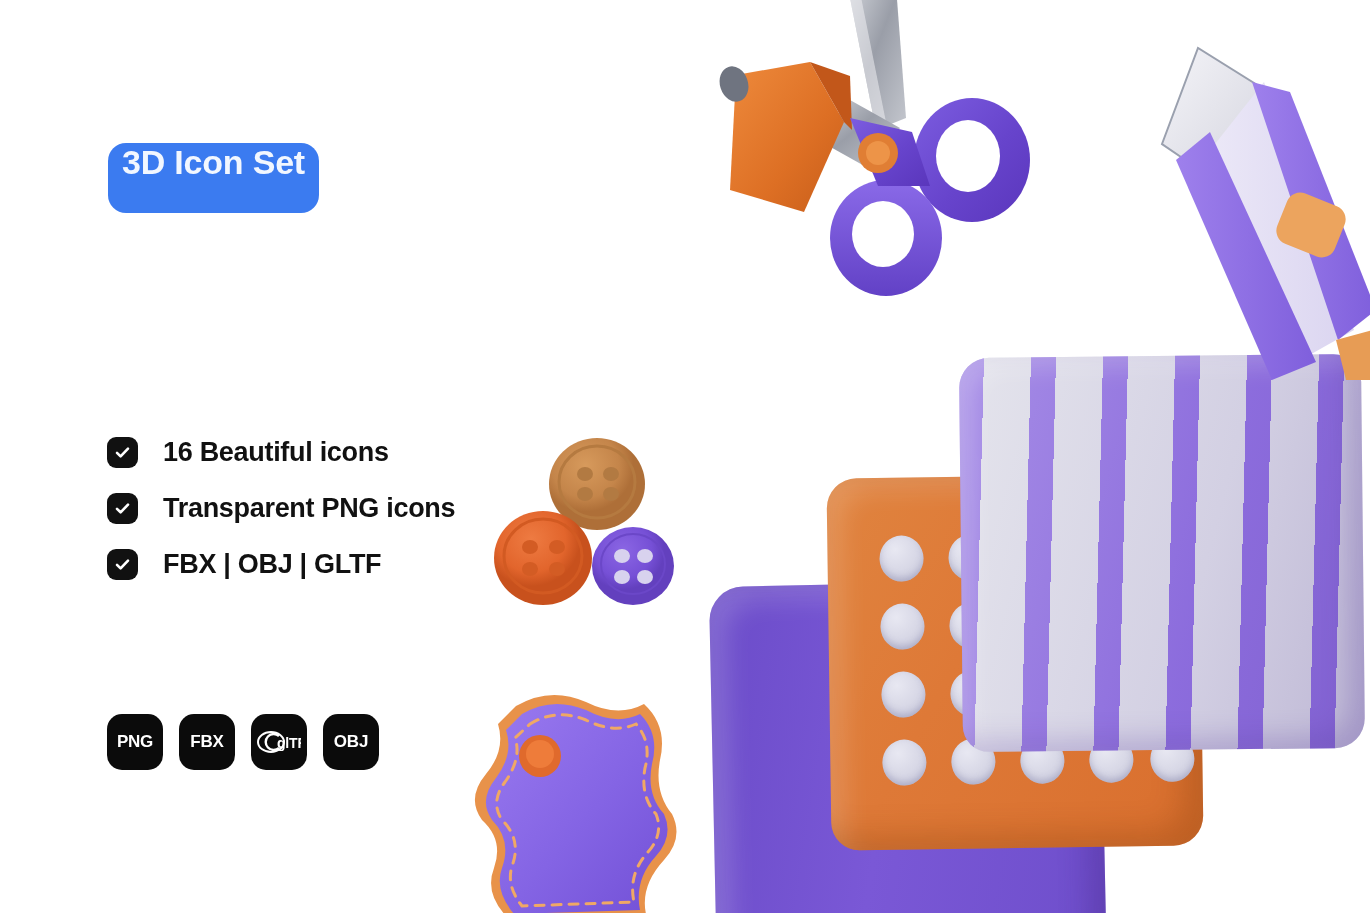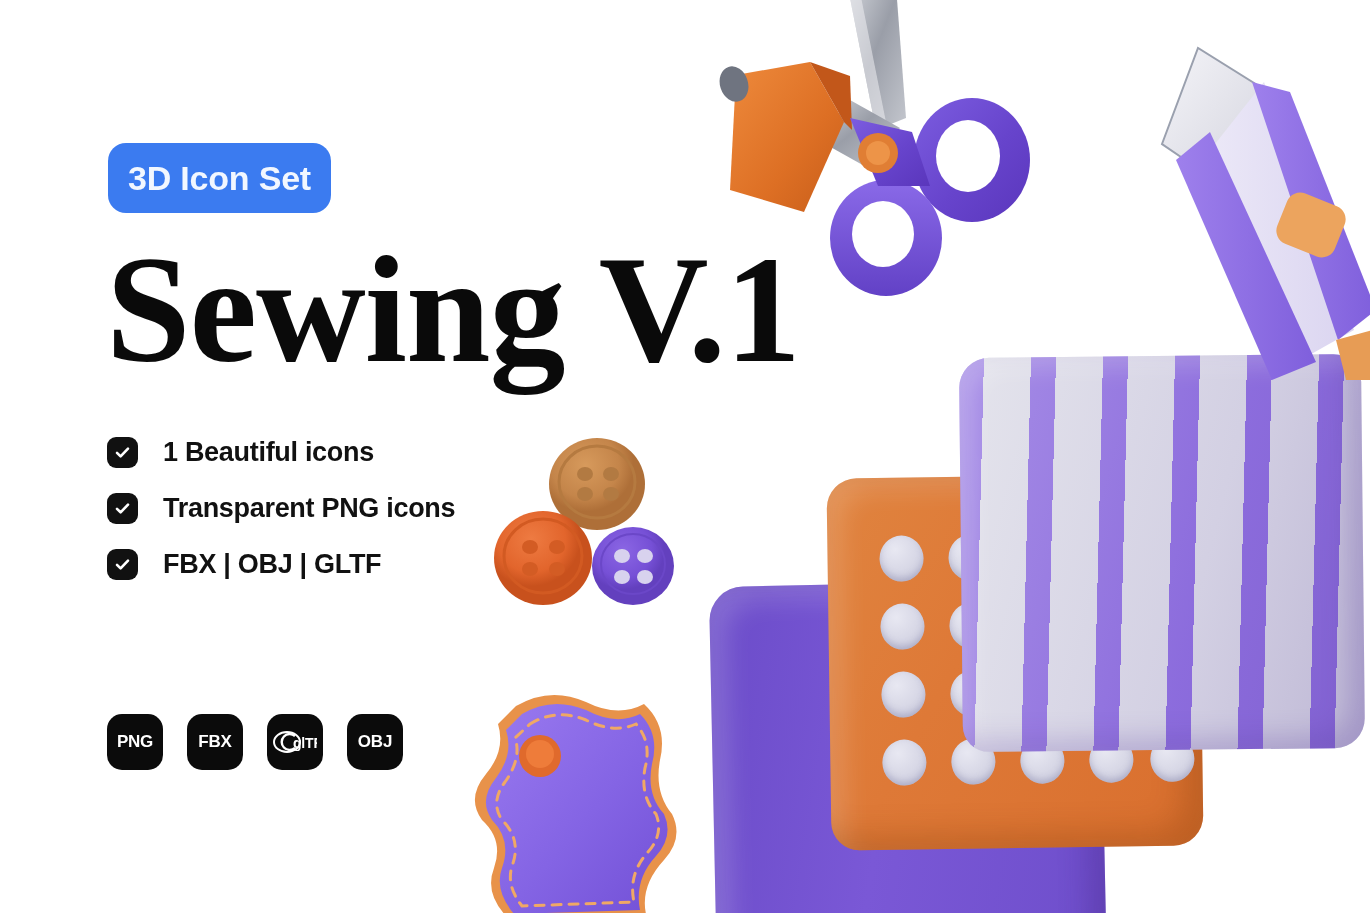--- a/index.html
+++ b/index.html
@@ -9,22 +9,22 @@
     font-family:"Liberation Sans", sans-serif;
     overflow:hidden;
     position:relative;
   }
   .stage{position:absolute;inset:0;overflow:hidden;background:#fff;}
 
   
   .badge{
     position:absolute;left:108px;top:143px;
     height:70px;box-sizing:border-box;
-    display:flex;align-items:center;justify-content:center;
-    padding:0 20px;
+    display:flex;justify-content:center;
+    padding:0 14px;
     background:#3B7BF0;border-radius:18px;
     color:#F2F7FF;font-size:34px;font-weight:700;
     letter-spacing:-0.2px;
     font-family:"Liberation Sans", sans-serif;
   }
   .title{
     position:absolute;left:106px;top:234px;
     font-family:"Liberation Serif", serif;
     font-weight:700;font-size:152px;line-height:1;
     color:#0A0A0A;letter-spacing:-1px;white-space:nowrap;
@@ -34,21 +34,21 @@
   .feature + .feature{margin-top:0;}
   .chk{
     width:31px;height:31px;border-radius:9px;background:#111111;
     display:flex;align-items:center;justify-content:center;flex:0 0 auto;
   }
   .chk svg{display:block;}
   .feat-label{
     margin-left:25px;font-size:27px;font-weight:700;color:#111111;
     letter-spacing:-0.3px;white-space:nowrap;
   }
-  .formats{position:absolute;left:107px;top:714px;display:flex;gap:24px;}
+  .formats{position:absolute;left:107px;top:714px;display:flex;gap:16px;}
   .fmt{
     width:56px;height:56px;border-radius:15px;background:#0B0B0B;
     display:flex;align-items:center;justify-content:center;
     color:#fff;font-size:17px;font-weight:700;letter-spacing:-0.2px;
   }
   .fmt.gltf{font-size:0;}
   .gltf-mark{display:block;}
 
   
   .art{position:absolute;inset:0;pointer-events:none;}
@@ -271,31 +271,30 @@
         <circle cx="72" cy="66" r="14" fill="#EE7C3A"></circle>
       </svg>
     </div>
 
   </div>
 
   <div class="badge">
     <span>3D Icon Set</span>
   </div>
 
-  <div class="title">Sewing V.1</div>
 
   <div class="features">
 
     <div class="feature">
       <span class="chk">
         <svg width="17" height="17" viewBox="0 0 17 17">
             <path d="M3 8.8 L6.6 12.4 L14 4.6" stroke="#fff" stroke-width="2.6" fill="none" stroke-linecap="round" stroke-linejoin="round"></path>
           </svg>
       </span>
-      <span class="feat-label">1 Beautiful icons</span>
+      <span class="feat-label">16 Beautiful icons</span>
     </div>
 
     <div class="feature">
       <span class="chk">
         <svg width="17" height="17" viewBox="0 0 17 17">
             <path d="M3 8.8 L6.6 12.4 L14 4.6" stroke="#fff" stroke-width="2.6" fill="none" stroke-linecap="round" stroke-linejoin="round"></path>
           </svg>
       </span>
       <span class="feat-label">Transparent PNG icons</span>
     </div>

